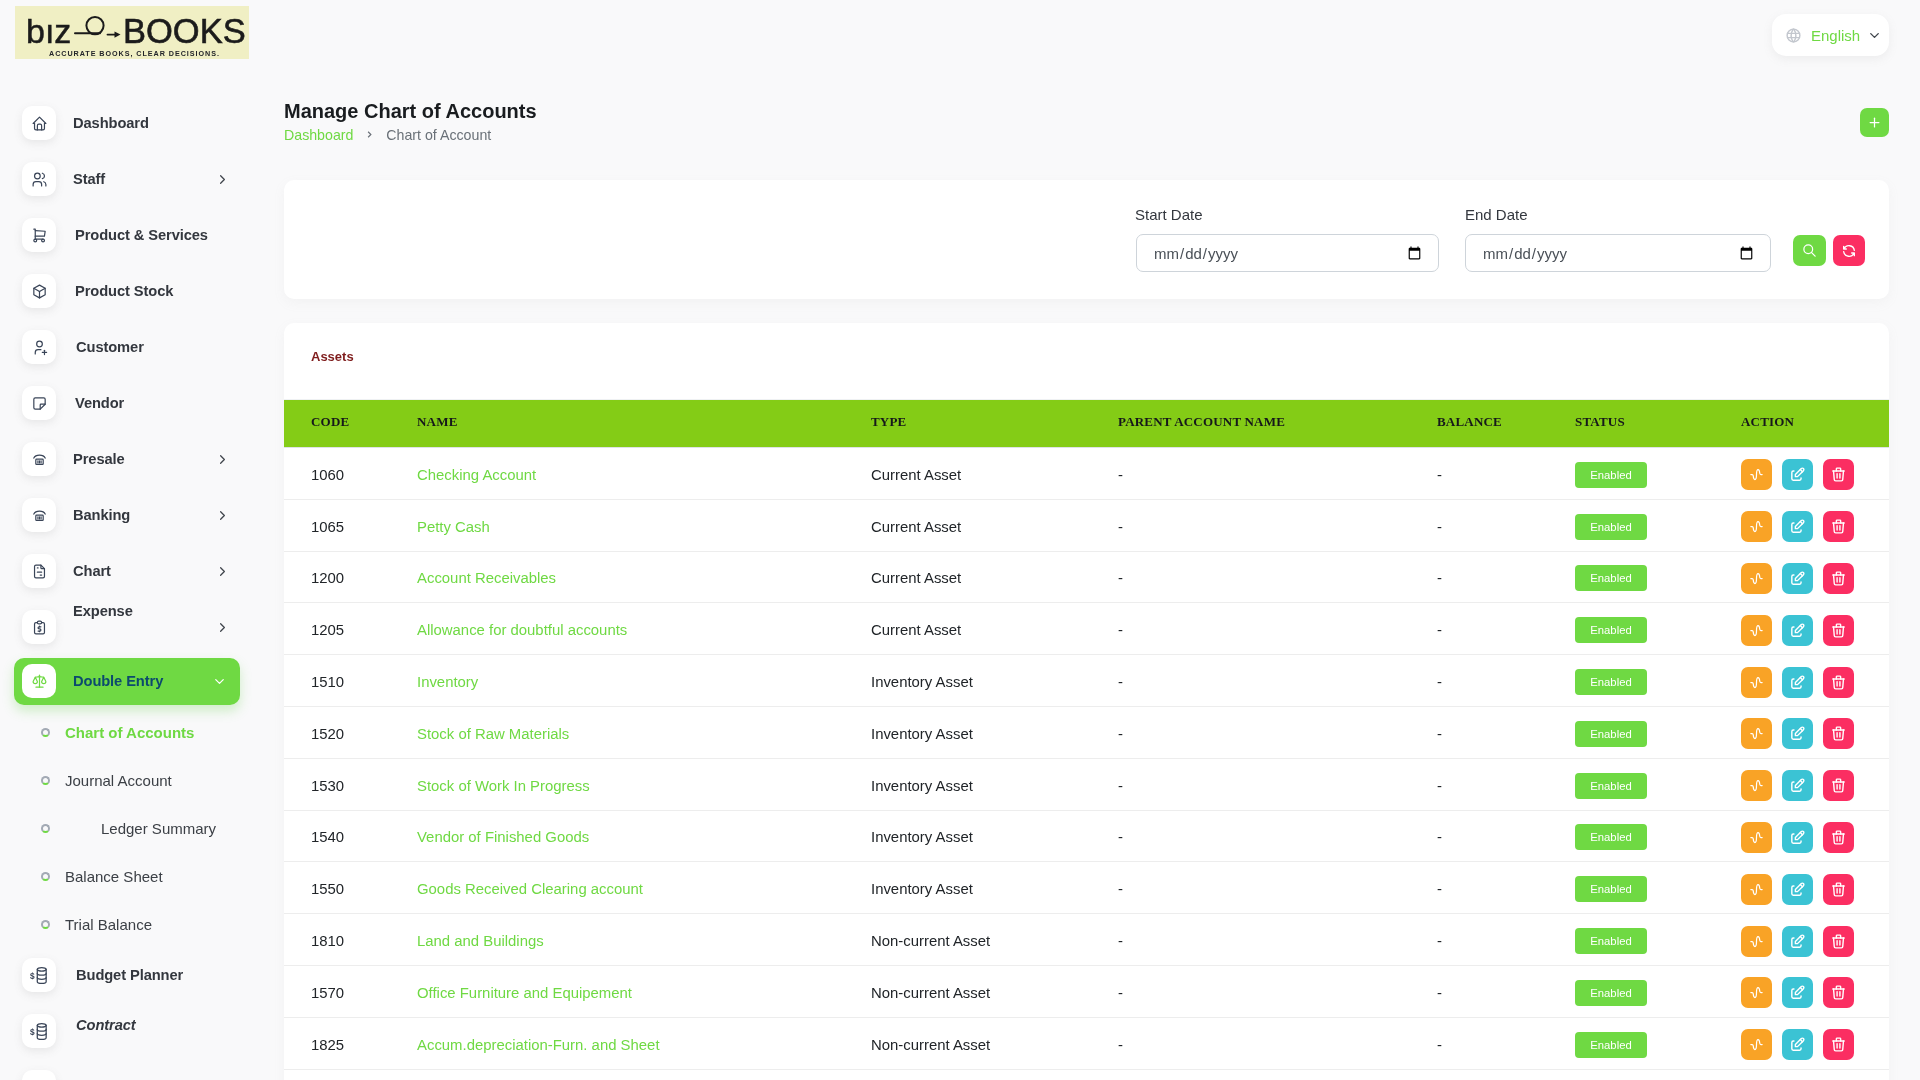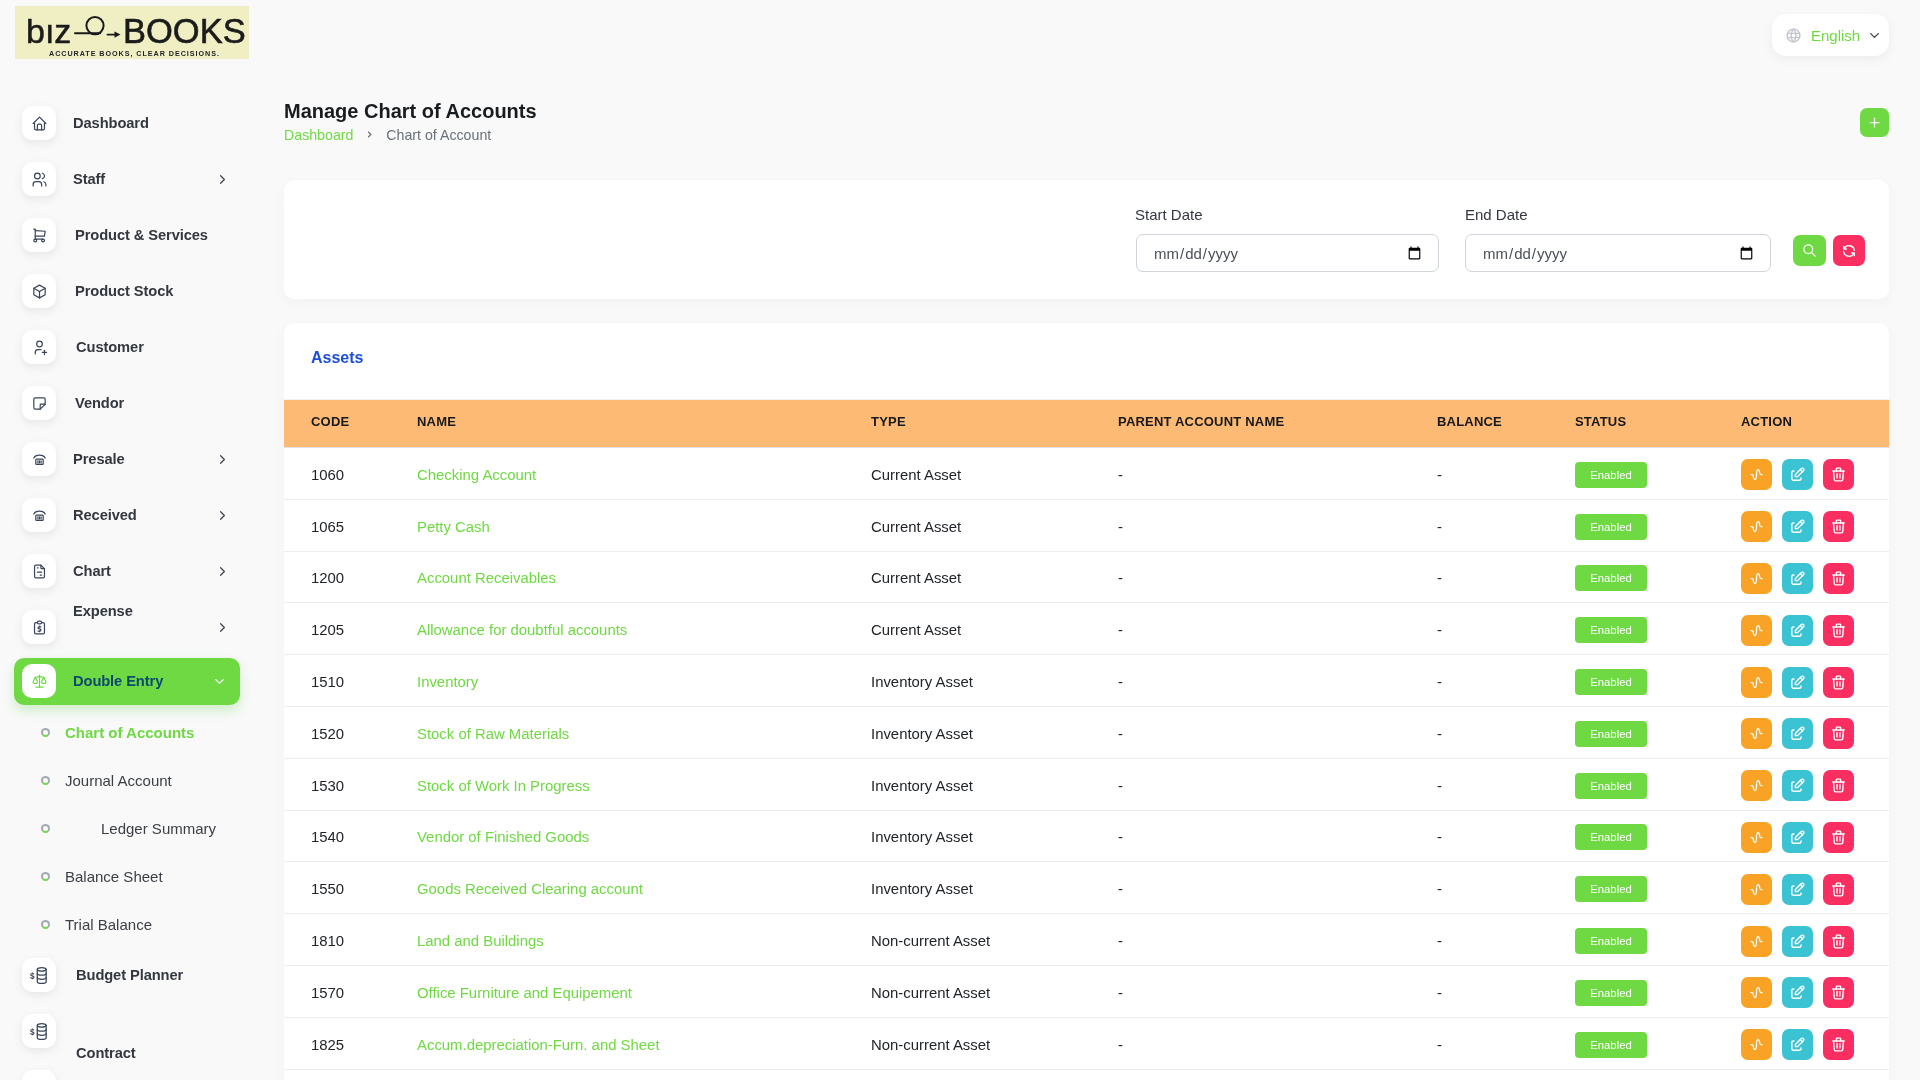--- a/index.html
+++ b/index.html
@@ -12,21 +12,21 @@
 .mlabel { position:absolute; left:73px; font-size:14.7px; font-weight:700; color:#33373e; line-height:34px; letter-spacing:-0.1px; }
 .mchev { position:absolute; left:215px; width:16px; height:34px; display:flex; align-items:center; }
 .mchev svg { width:15px; height:15px; stroke:#40454c; fill:none; stroke-width:2; stroke-linecap:round; stroke-linejoin:round; }
 .subtxt { position:absolute; left:65px; font-size:15px; color:#3c4046; line-height:20px; }
 .subdot { position:absolute; left:41px; width:9px; height:9px; border-radius:50%; border:2px solid #a3aab4; border-bottom-color:#6fd943; }
 
 .card { position:absolute; background:#fff; border-radius:10px; box-shadow:0 4px 12px rgba(160,160,160,0.08); }
 .btn { position:absolute; display:flex; align-items:center; justify-content:center; border-radius:7px; }
 .btn svg { fill:none; stroke:#fff; stroke-width:2; stroke-linecap:round; stroke-linejoin:round; }
 table { border-collapse:collapse; table-layout:fixed; width:1605px; font-size:14.9px; }
-th { background:#fdba74; border-top:1px solid #eff1f3; border-bottom:1px solid #dee2e6; text-align:left; font-size:13px; color:#16181b; height:48px; padding:0 0 4px 27px; vertical-align:middle; letter-spacing:0.2px; }
+th { background:#84cc16; border-top:1px solid #eff1f3; border-bottom:1px solid #dee2e6; text-align:left; font-size:13px; color:#16181b; height:48px; padding:0 0 4px 27px; vertical-align:middle; letter-spacing:0.2px;font-family:Liberation Serif, serif; }
 td { border-bottom:1px solid #ededed; height:51.8px; padding:3px 0 0 27px; color:#212529; }
 td.nm { color:#6fd943; }
 .badge { display:inline-block; width:72px; height:26px; background:#6fd943; color:#fff; font-size:11.3px; text-align:center; line-height:26px; border-radius:4px; }
 .act { display:inline-flex; width:31px; height:31px; border-radius:7px; align-items:center; justify-content:center; margin-right:10px; vertical-align:middle; }
 .act svg { width:17px; height:17px; fill:none; stroke:#fff; stroke-width:2; stroke-linecap:round; stroke-linejoin:round; }
 </style>
 </head>
 <body>
 
 <svg class="abs" style="left:15px;top:6px;" width="234" height="53" viewBox="0 0 234 53">
@@ -120,21 +120,21 @@
 
 <div class="icbox" style="top:498px;">
     <svg viewBox="0 0 24 24">
       <path d="M4 10 C6.5 4.6 17.5 4.6 20 10"></path>
       <rect x="6.8" y="11.6" width="10.4" height="7.4" rx="1"></rect>
       <path d="M9.8 13.9v3"></path>
       <path d="M12 13.9v3"></path>
       <path d="M14.2 13.9v3"></path>
     </svg>
   </div>
-<div class="mlabel" style="top:498px;">Received</div>
+<div class="mlabel" style="top:498px;">Banking</div>
 <div class="mchev" style="top:498px;">
     <svg viewBox="0 0 24 24">
       <path d="M9 6l6 6l-6 6"></path>
     </svg>
   </div>
 
 <div class="icbox" style="top:554px;">
     <svg viewBox="0 0 24 24">
       <path d="M14 3v4a1 1 0 0 0 1 1h4"></path>
       <path d="M17 21h-10a2 2 0 0 1 -2 -2v-14a2 2 0 0 1 2 -2h7l5 5v11a2 2 0 0 1 -2 2z"></path>
@@ -206,21 +206,21 @@
 
 <div class="icbox" style="top:1014px;">
     <svg viewBox="0 0 24 24" style="width:19px;height:19px;stroke-width:1.6;">
       <text x="0" y="16" font-size="10.5" font-weight="700" fill="#3a4558" stroke="none">$</text>
       <path d="M9.2 4.2 a5.6 2.2 0 1 0 11.2 0 a5.6 2.2 0 1 0 -11.2 0"></path>
       <path d="M9.2 4.2 v15.6 a5.6 2.2 0 0 0 11.2 0 v-15.6"></path>
       <path d="M9.2 9.4 a5.6 2.2 0 0 0 11.2 0"></path>
       <path d="M9.2 14.6 a5.6 2.2 0 0 0 11.2 0"></path>
     </svg>
   </div>
-<div class="mlabel" style="top:1036px;left:76px;">Contract</div>
+<div class="mlabel" style="top:1008px;left:76px;font-style:italic;">Contract</div>
 
 <div class="icbox" style="top:1070px;">
     <svg viewBox="0 0 24 24">
       <path d="M12 3l8 4.5l0 9l-8 4.5l-8 -4.5l0 -9l8 -4.5"></path>
     </svg>
   </div>
 
 <div class="abs" style="left:1772px;top:14px;width:117px;height:42px;background:#fff;border-radius:14px;box-shadow:0 3px 10px rgba(150,150,150,0.12);display:flex;align-items:center;">
   <svg style="margin-left:13px;" width="17" height="17" viewBox="0 0 24 24" fill="none" stroke="#c3c7ce" stroke-width="2" stroke-linecap="round" stroke-linejoin="round">
       <path d="M3 12a9 9 0 1 0 18 0a9 9 0 1 0 -18 0"></path>
@@ -262,21 +262,21 @@
     </svg>
   </div>
 <div class="btn" style="left:1833px;top:235px;width:32px;height:31px;background:#fb2e62;">
     <svg width="16" height="16" viewBox="0 0 24 24">
       <path d="M20 11a8.1 8.1 0 0 0 -15.5 -2m-.5 -4v4h4"></path>
       <path d="M4 13a8.1 8.1 0 0 0 15.5 2m.5 4v-4h-4"></path>
     </svg>
   </div>
 
 <div class="card" style="left:284px;top:323px;width:1605px;height:830px;">
-  <div style="position:absolute;left:27px;top:26px;font-size:16px;font-weight:700;color:#1d4ed8;">Assets</div>
+  <div style="position:absolute;left:27px;top:26px;font-size:13px;font-weight:700;color:#7f1d1d;">Assets</div>
   <table style="position:absolute;left:0;top:76px;">
     <colgroup>
         <col style="width:106px">
         <col style="width:454px">
         <col style="width:247px">
         <col style="width:319px">
         <col style="width:138px">
         <col style="width:166px">
         <col style="width:175px">
       </colgroup>

